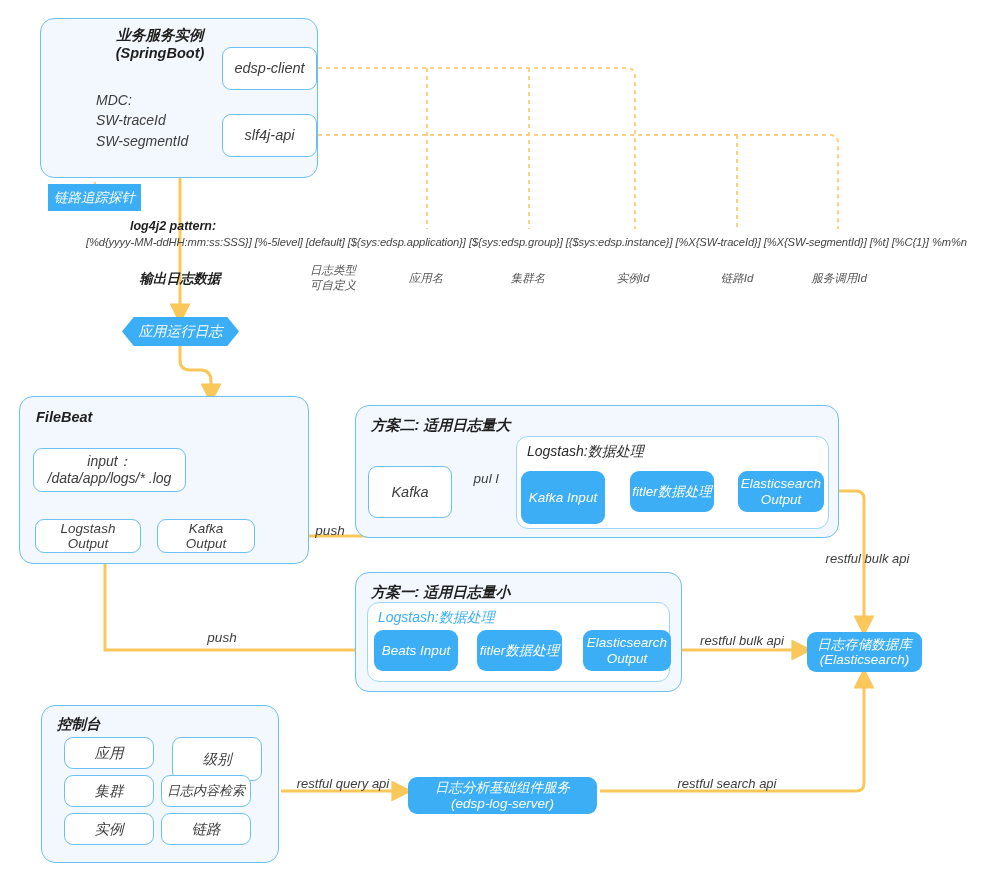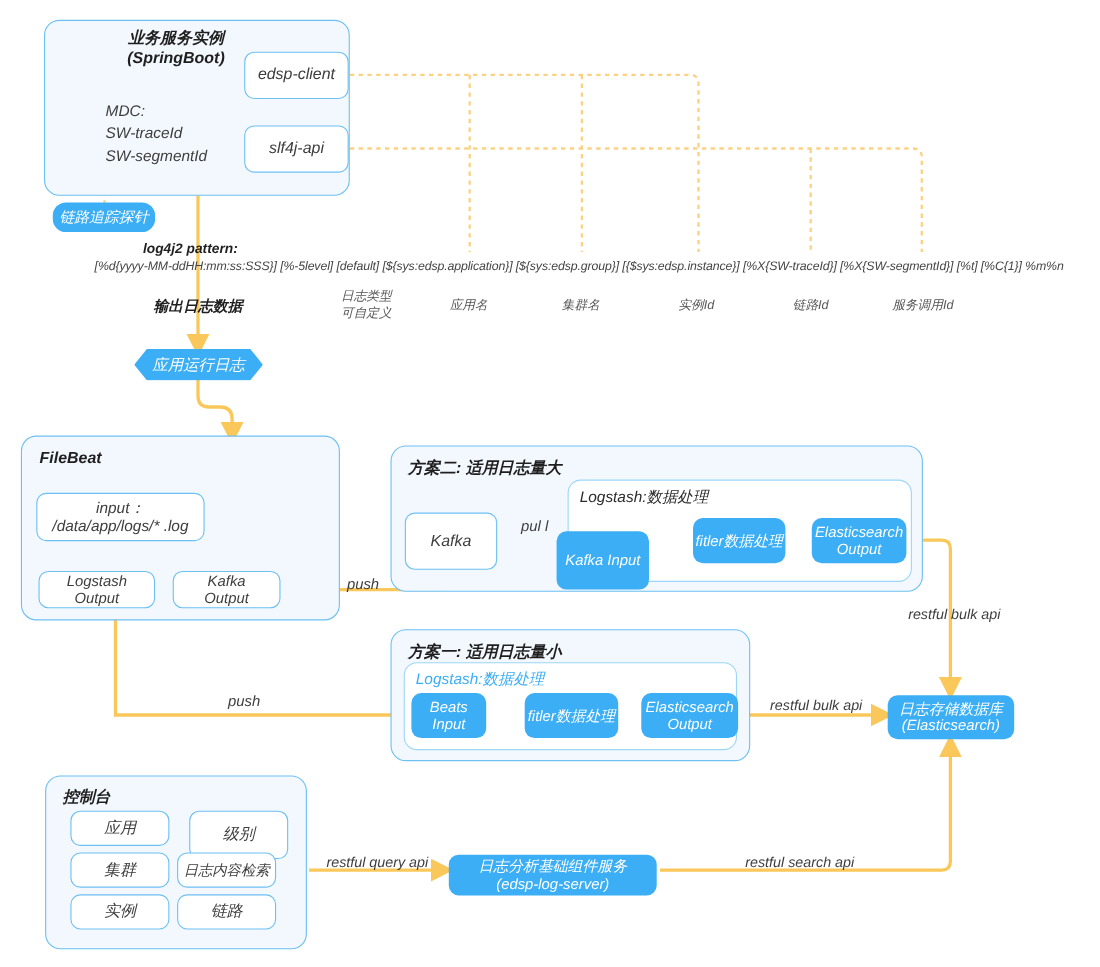--- a/index.html
+++ b/index.html
@@ -22,21 +22,21 @@
     background:#FFFFFF;border:1.5px solid #6CC0F2;border-radius:9px;
     display:flex;align-items:center;justify-content:center;text-align:center;
     font-size:14.5px;color:#3d3d3d;line-height:1.12;
   }
   .node-blue{
     background:#3BAEF5;border-radius:9px;color:#ffffff;
     display:flex;align-items:center;justify-content:center;text-align:center;
     font-size:14.5px;line-height:1.12;
   }
   .badge-blue{
-    background:#3BAEF5;border-radius:12px;color:#ffffff;
+    background:#3BAEF5;border-radius:0;color:#ffffff;
     display:flex;align-items:center;justify-content:center;text-align:center;
     font-size:13.5px;
   }
 
   .lbl{font-size:13.5px;color:#3d3d3d;text-align:center;line-height:1.25;}
   .lbl-b{font-size:14px;color:#1f1f1f;font-weight:bold;text-align:center;}
   .lbl-sm{font-size:11.5px;color:#555;text-align:center;line-height:1.3;}
   .pattern{
     font-size:11.2px;color:#444;white-space:nowrap;letter-spacing:-0.1px;
   }
@@ -141,30 +141,30 @@
   <div class="abs node-white multi" style="left:157px;top:519px;width:98px;height:34px;font-size:13.5px;">Kafka
 Output</div>
 
   <div class="abs panel" style="left:355px;top:405px;width:484px;height:133px;"></div>
   <div class="abs panel-title" style="left:371px;top:416px;">方案二: 适用日志量大</div>
   <div class="abs node-white" style="left:368px;top:466px;width:84px;height:52px;">Kafka</div>
   <div class="abs lbl" style="left:455px;top:471px;width:62px;font-size:13.5px;">pul l</div>
 
   <div class="abs panel-inner" style="left:516px;top:436px;width:313px;height:93px;"></div>
   <div class="abs" style="left:527px;top:443px;font-size:14px;color:#2b2b2b;">Logstash:数据处理</div>
-  <div class="abs node-blue" style="left:506px;top:471px;width:84px;height:53px;font-size:13.5px;margin-top:12px;">Kafka Input</div>
+  <div class="abs node-blue" style="left:521px;top:471px;width:84px;height:53px;font-size:13.5px;">Kafka Input</div>
   <div class="abs node-blue" style="left:630px;top:471px;width:84px;height:41px;font-size:13.5px;">fitler数据处理</div>
   <div class="abs node-blue multi" style="left:738px;top:471px;width:86px;height:41px;font-size:13.5px;">Elasticsearch
 Output</div>
 
   <div class="abs panel" style="left:355px;top:572px;width:327px;height:120px;"></div>
   <div class="abs panel-title" style="left:371px;top:583px;">方案一: 适用日志量小</div>
   <div class="abs panel-inner" style="left:367px;top:602px;width:303px;height:80px;"></div>
   <div class="abs" style="left:378px;top:609px;font-size:14px;color:#3BAEF5;">Logstash:数据处理</div>
-  <div class="abs node-blue" style="left:374px;top:630px;width:68px;height:41px;font-size:13.5px;">Beats Input</div>
+  <div class="abs node-blue" style="left:374px;top:630px;width:84px;height:41px;font-size:13.5px;">Beats Input</div>
   <div class="abs node-blue" style="left:477px;top:630px;width:85px;height:41px;font-size:13.5px;">fitler数据处理</div>
   <div class="abs node-blue multi" style="left:583px;top:630px;width:88px;height:41px;font-size:13.5px;">Elasticsearch
 Output</div>
 
   <div class="abs panel" style="left:41px;top:705px;width:238px;height:158px;"></div>
   <div class="abs panel-title" style="left:57px;top:715px;">控制台</div>
   <div class="abs node-white" style="left:64px;top:737px;width:90px;height:32px;">应用</div>
   <div class="abs node-white" style="left:172px;top:737px;width:90px;height:44px;">级别</div>
   <div class="abs node-white" style="left:64px;top:775px;width:90px;height:32px;">集群</div>
   <div class="abs node-white" style="left:161px;top:775px;width:90px;height:32px;font-size:13px;">日志内容检索</div>

